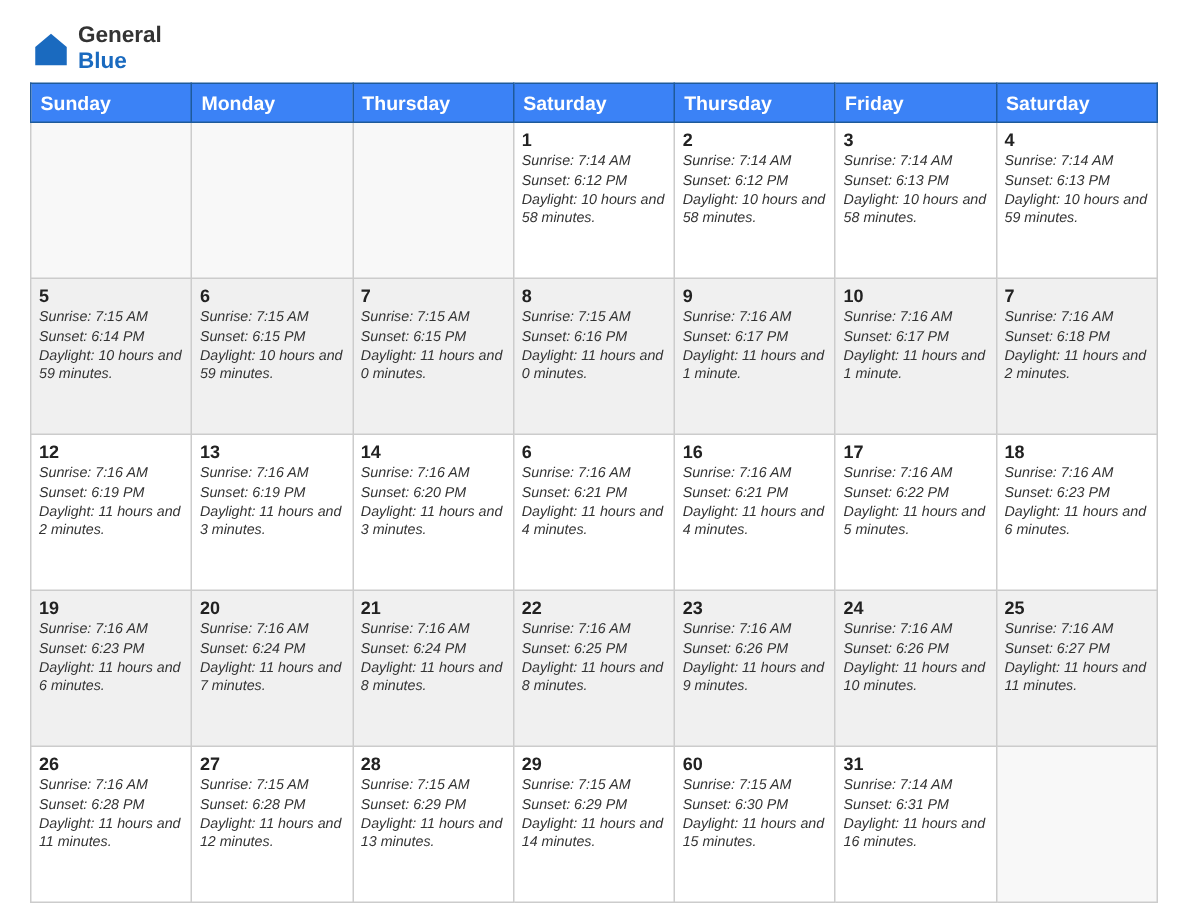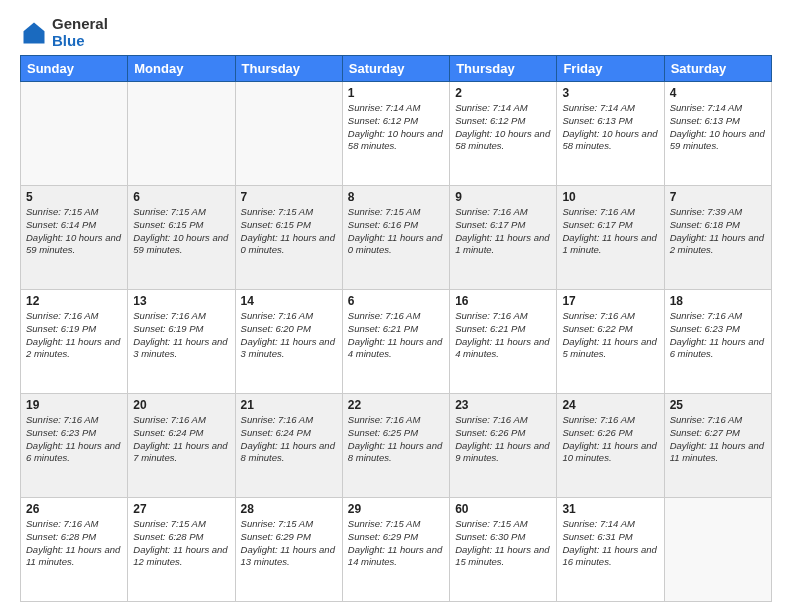--- a/index.html
+++ b/index.html
@@ -206,21 +206,21 @@
           </td>
           <td class="shaded">
             <span class="day-number">10</span>
             <div class="day-info">Sunrise: 7:16 AM
 Sunset: 6:17 PM
 Daylight: 11 hours
 and 1 minute.</div>
           </td>
           <td class="shaded">
             <span class="day-number">7</span>
-            <div class="day-info">Sunrise: 7:39 AM
+            <div class="day-info">Sunrise: 7:16 AM
 Sunset: 6:18 PM
 Daylight: 11 hours
 and 2 minutes.</div>
           </td>
         </tr>
         <tr>
           <td>
             <span class="day-number">12</span>
             <div class="day-info">Sunrise: 7:16 AM
 Sunset: 6:19 PM

